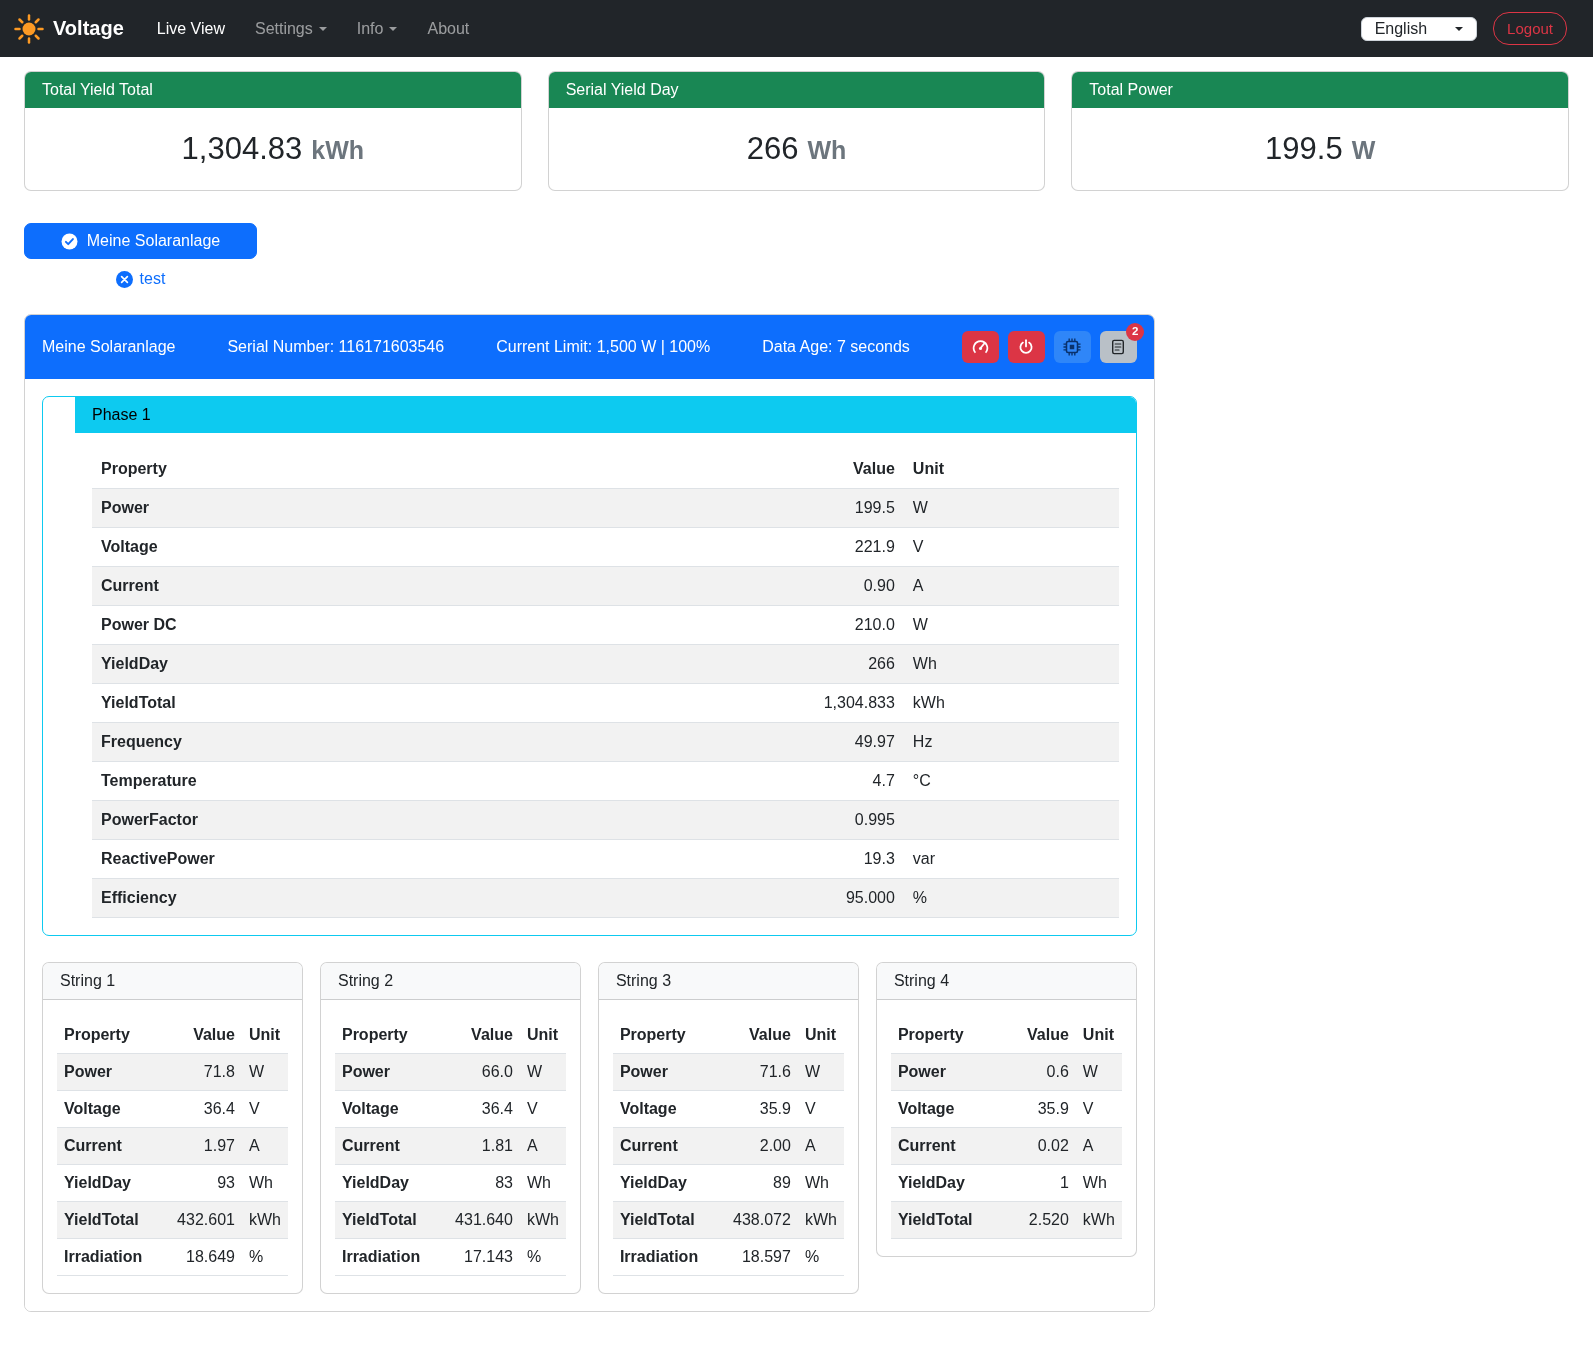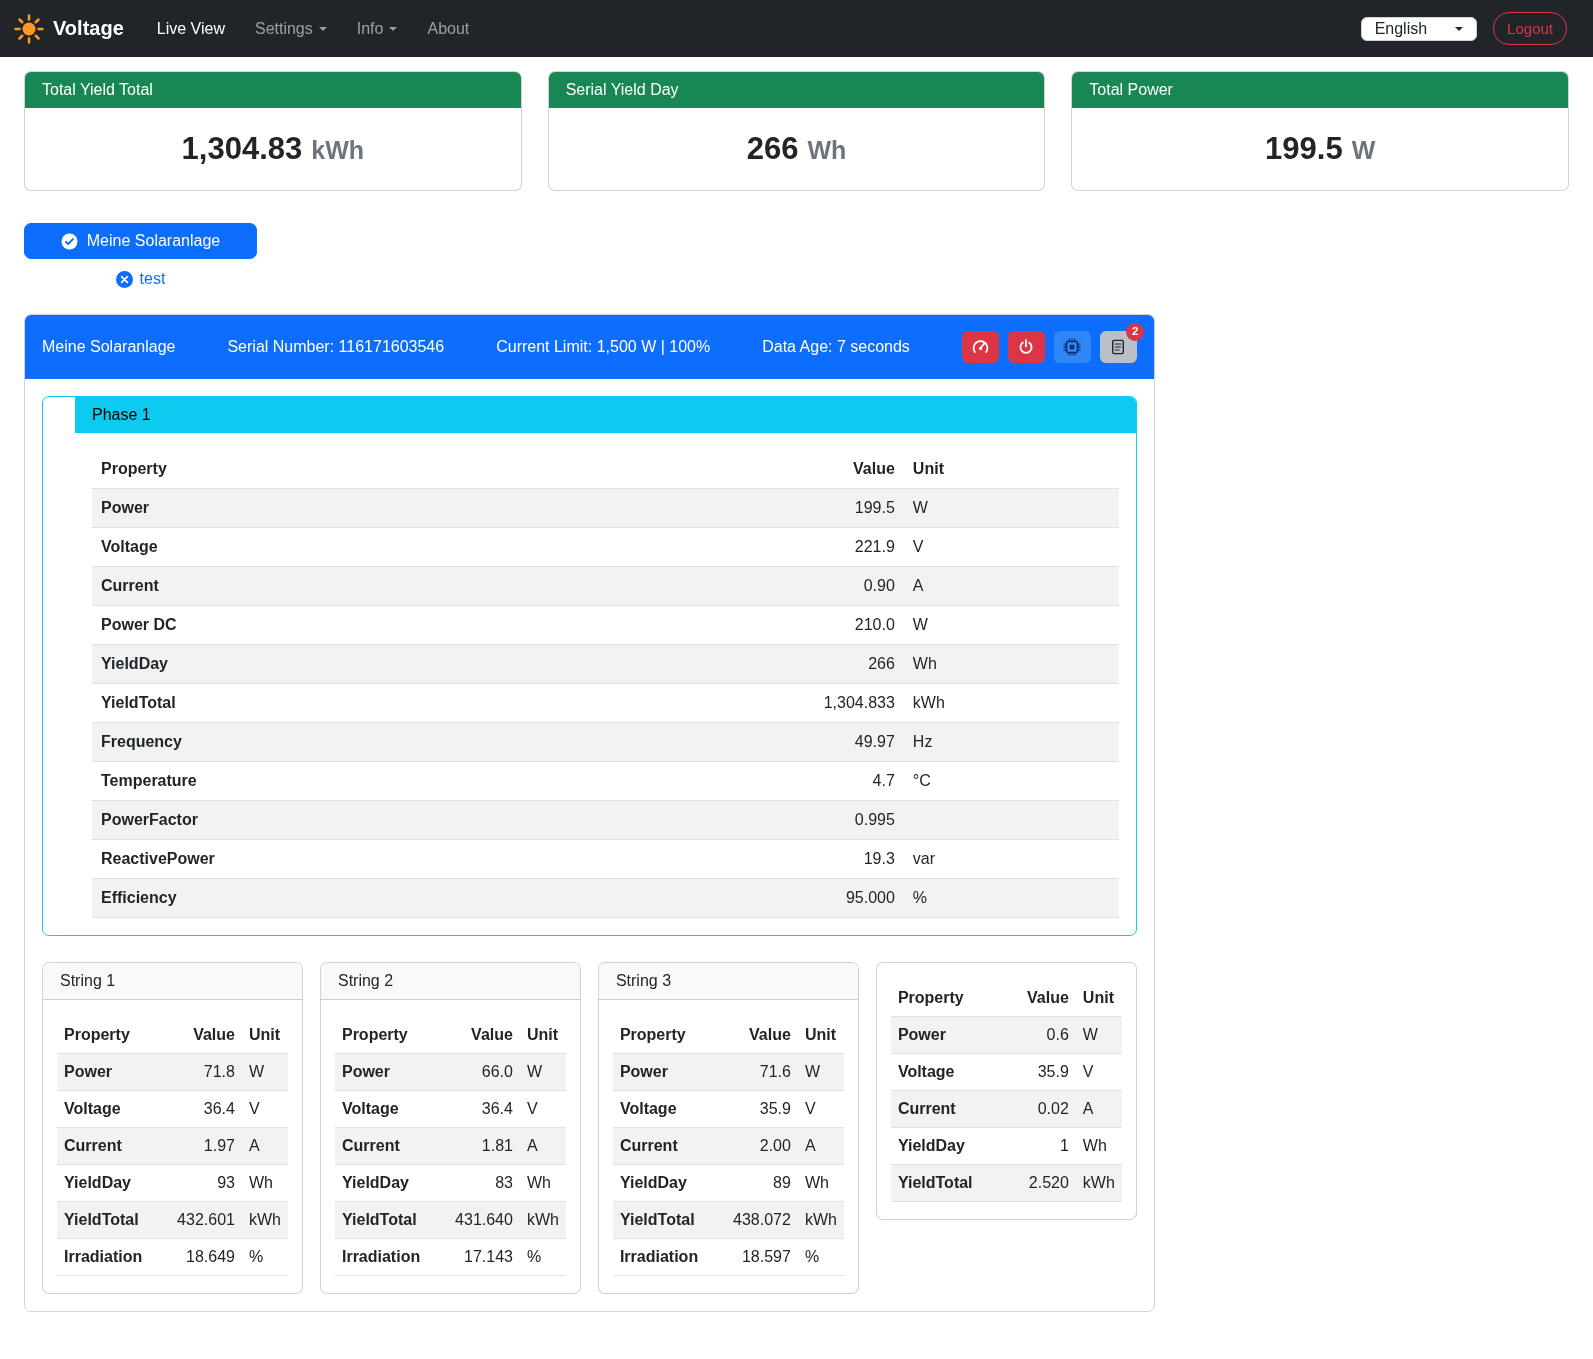--- a/index.html
+++ b/index.html
@@ -31,21 +31,21 @@
   .container { padding:14px 24px 24px 24px; }
   h1.page-title { font-size:40px; font-weight:600; margin:8px 0 26px 0; }
 
   .summary-grid { display:grid; grid-template-columns:repeat(3,1fr); gap:26px;
     margin-bottom:32px; }
   .card { border:1px solid rgba(0,0,0,.175); border-radius:7px; overflow:hidden;
     background:#fff; }
   .card-header-green { background:#198754; color:#fff; padding:9px 17px; }
   .summary-body { display:flex; justify-content:center; align-items:baseline; gap:9px;
     padding:23px 16px; }
-  .summary-value { font-size:31px; font-weight:700; }
+  .summary-value { font-size:31px; font-weight:400; }
   .summary-unit { font-size:25px; font-weight:600; color:#6c757d; }
 
   .content-row { display:flex; gap:26px; align-items:flex-start;flex-direction:column; }
   .inv-nav { width:233px; flex:none; display:flex; flex-direction:column; gap:11px; }
   .inv-select-btn { background:#0d6efd; border:1px solid #0d6efd; color:#fff;
     border-radius:7px; padding:8px 12px; display:flex; align-items:center;
     justify-content:center; gap:9px; font-size:16px; cursor:pointer;
     font-family:inherit; width:100%; }
   .inv-secondary { align-self:center; display:flex; align-items:center; gap:7px;
     color:#0d6efd; text-decoration:none; cursor:pointer;justify-content:flex-end; }
@@ -466,20 +466,21 @@
                         <td class="col-prop">Irradiation</td>
                         <td class="col-val">18.597</td>
                         <td class="col-unit">%</td>
                       </tr>
                   </tbody>
                 </table>
               </div>
             </div>
 
             <div class="string-card">
+              <div class="string-header">String 4</div>
               <div class="string-body">
                 <table class="data-table string-table">
                   <thead>
                     <tr>
                       <th class="col-prop">Property</th>
                       <th class="col-val">Value</th>
                       <th class="col-unit">Unit</th>
                     </tr>
                   </thead>
                   <tbody>

